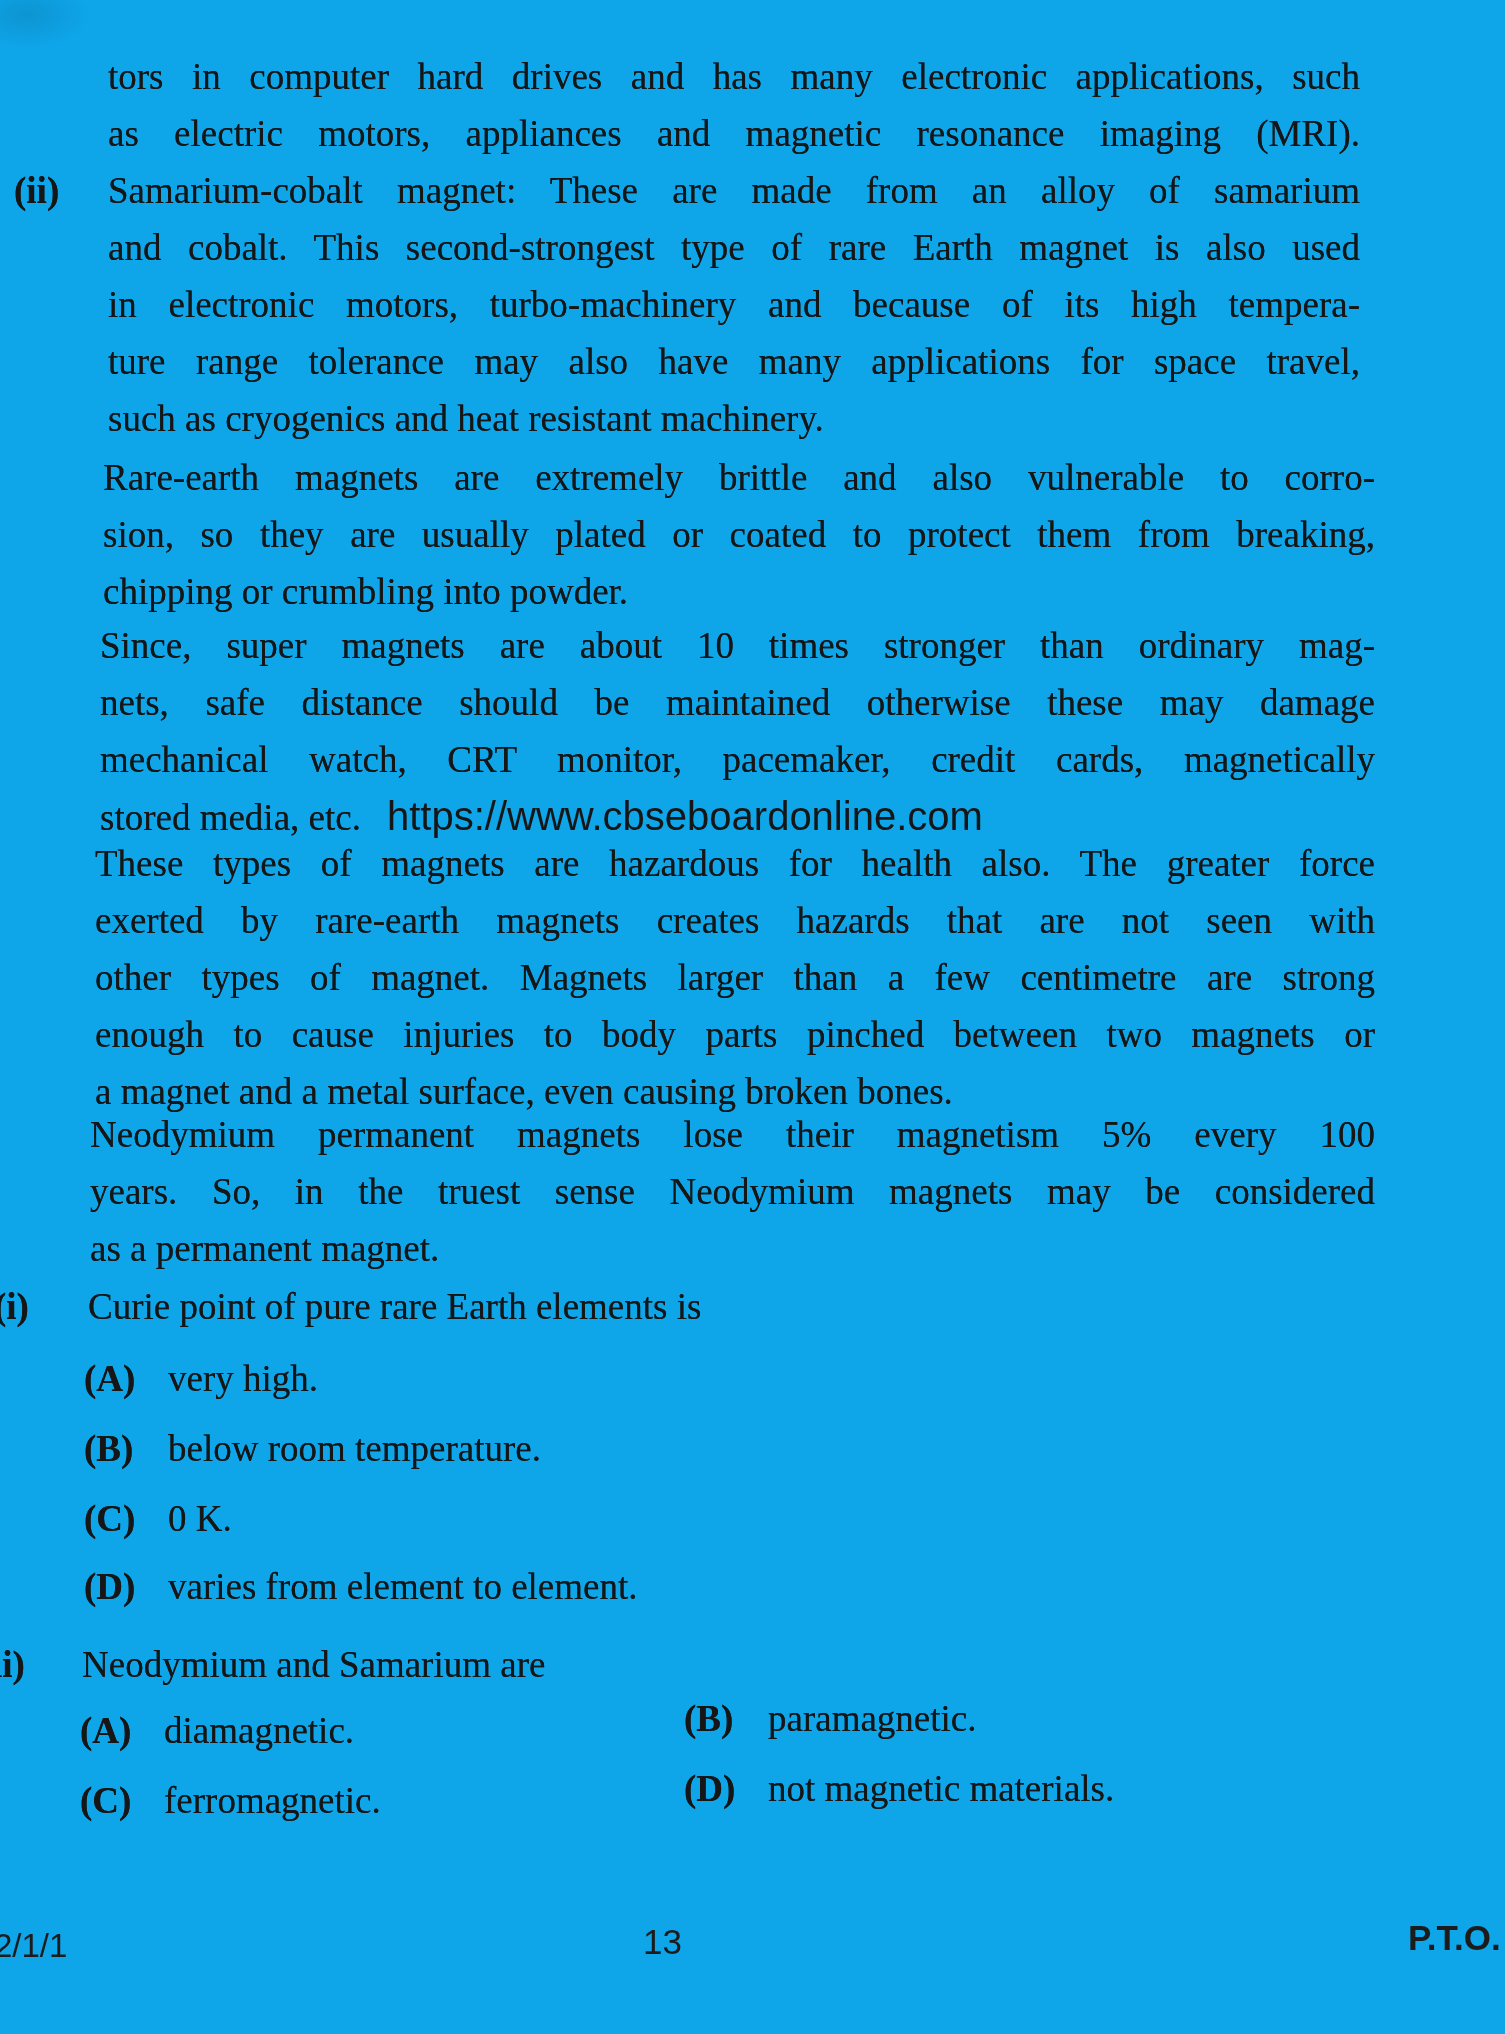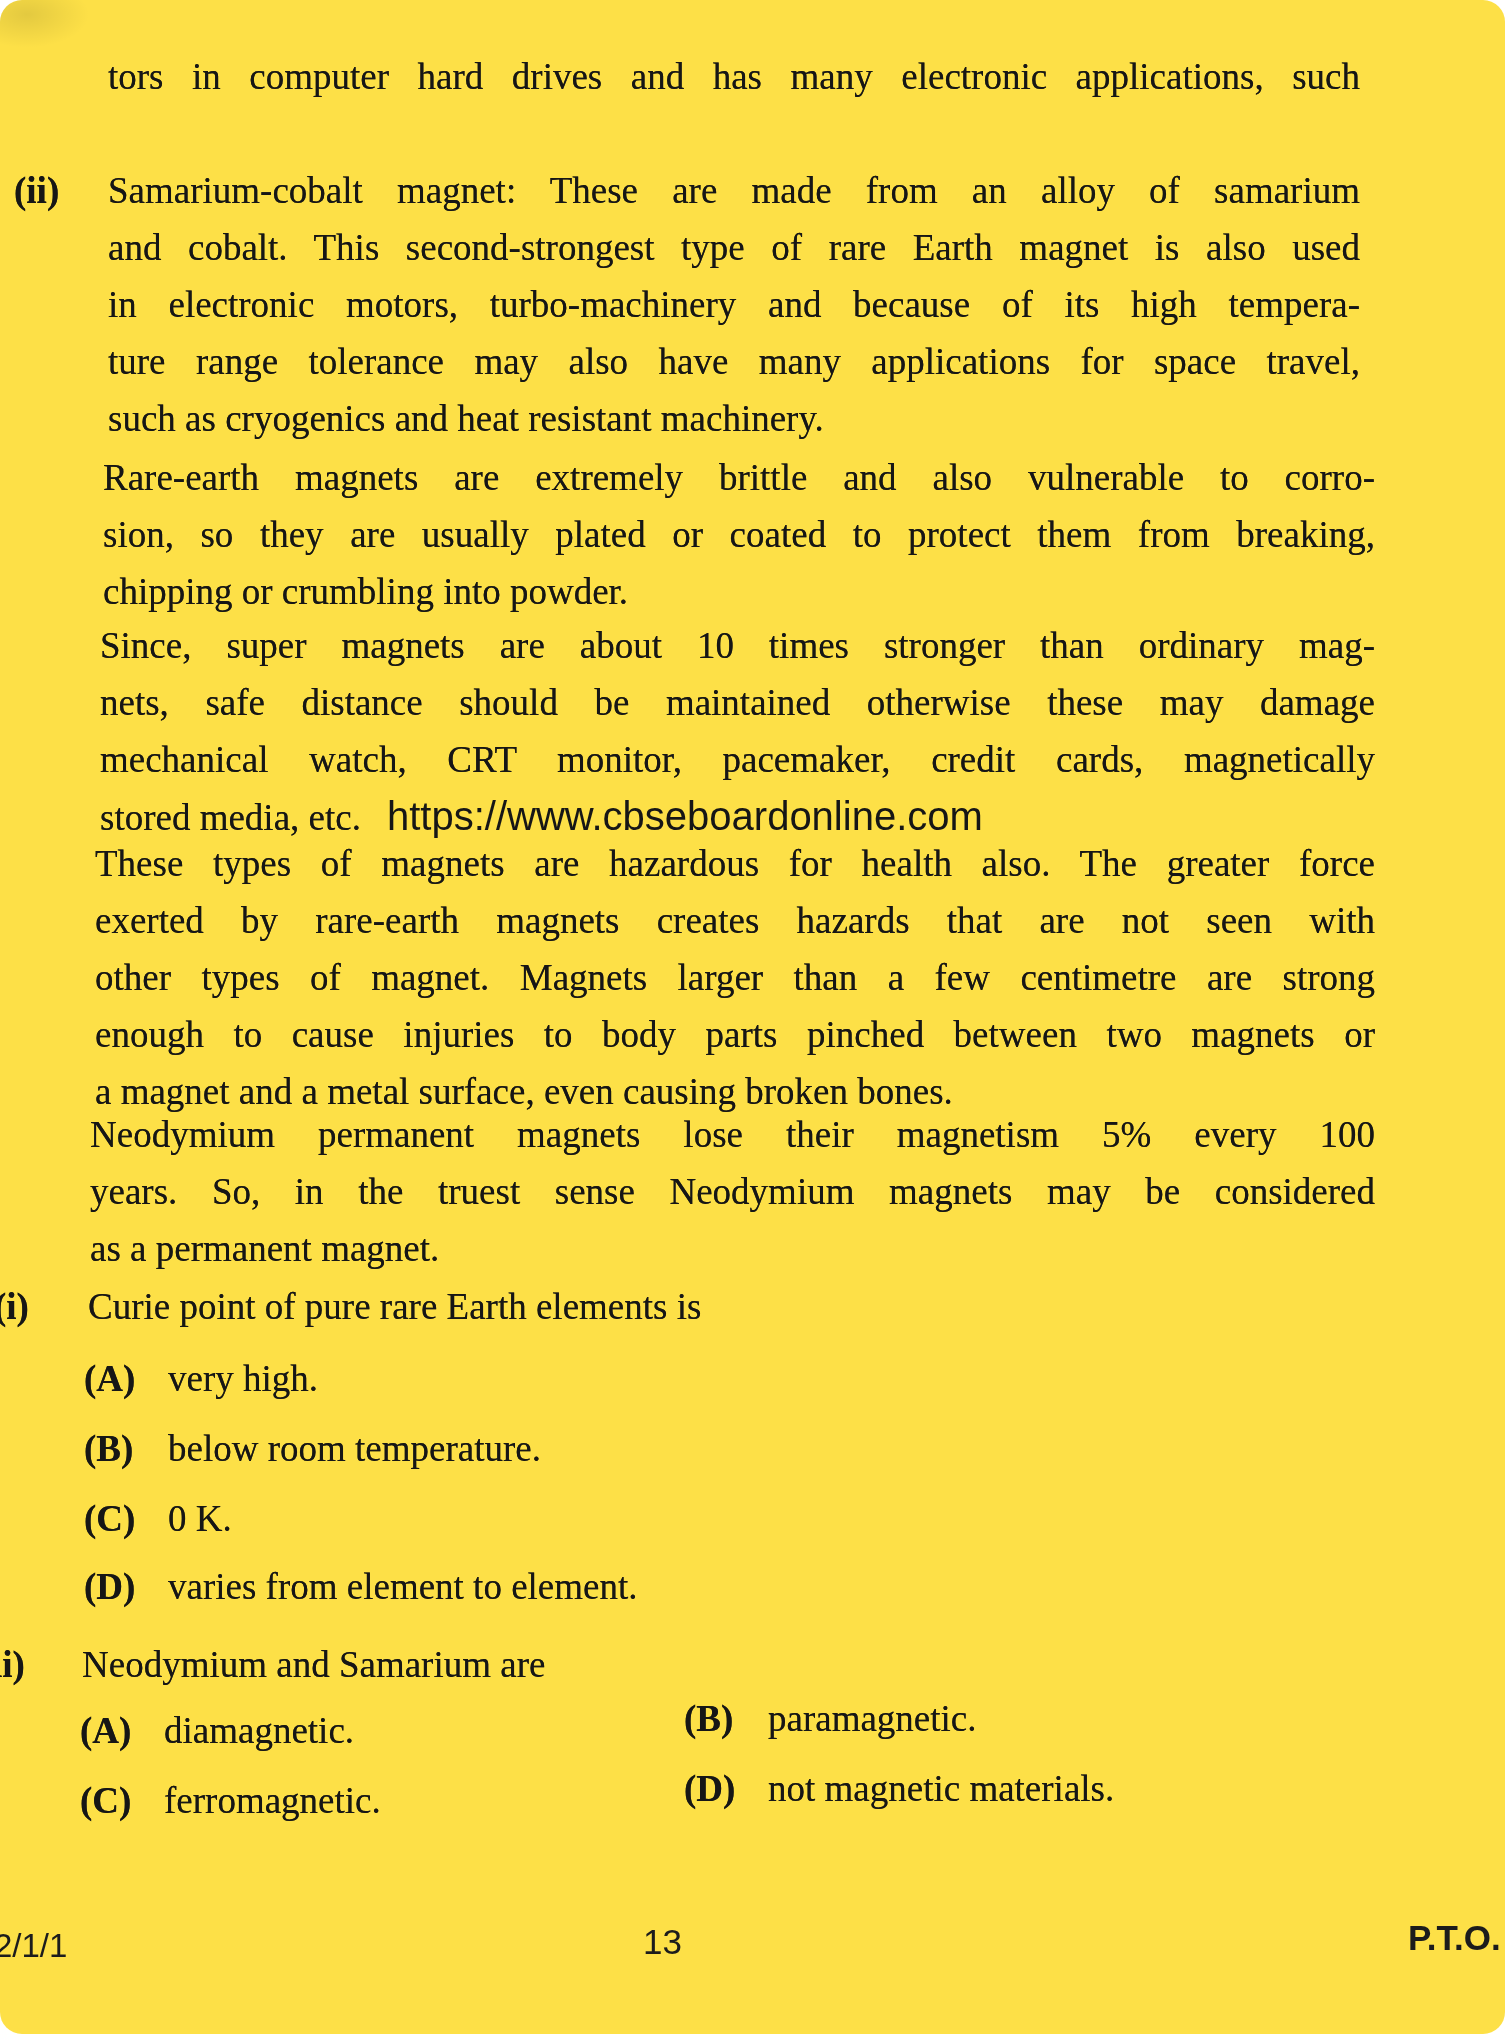--- a/index.html
+++ b/index.html
@@ -4,25 +4,24 @@
 <style>
   html, body {
     margin: 0;
     padding: 0;
     background: #ffffff;
   }
   .page {
     position: relative;
     width: 1505px;
     height: 2034px;
-    background: #fde047;
+    background: #0ea5e9;
     overflow: hidden;
     font-family: "Liberation Serif", "DejaVu Serif", serif;
     color: #161616;
-    border-radius: 22px;
   }
   .scan-smudge {
     position: absolute;
     left: 0; top: 0;
     width: 90px; height: 48px;
     background: radial-gradient(ellipse at 30% 30%, rgba(0,0,0,0.10), rgba(0,0,0,0) 70%);
     pointer-events: none;
   }
   .block {
     position: absolute;
@@ -85,20 +84,21 @@
 </style>
 </head>
 <body>
 
 <div class="page">
 
   <div class="scan-smudge"></div>
 
   <div class="block" style="left:108px; top:48px; width:1252px;">
     <div class="ln">tors in computer hard drives and has many electronic applications, such</div>
+    <div class="ln">as electric motors, appliances and magnetic resonance imaging (MRI).</div>
   </div>
 
   <div class="side-label" style="left:14px; top:162px;">(ii)</div>
   <div class="block" style="left:108px; top:162px; width:1252px;">
     <div class="ln">Samarium-cobalt magnet: These are made from an alloy of samarium</div>
     <div class="ln">and cobalt. This second-strongest type of rare Earth magnet is also used</div>
     <div class="ln">in electronic motors, turbo-machinery and because of its high tempera-</div>
     <div class="ln">ture range tolerance may also have many applications for space travel,</div>
     <div class="ln end">such as cryogenics and heat resistant machinery.</div>
   </div>

